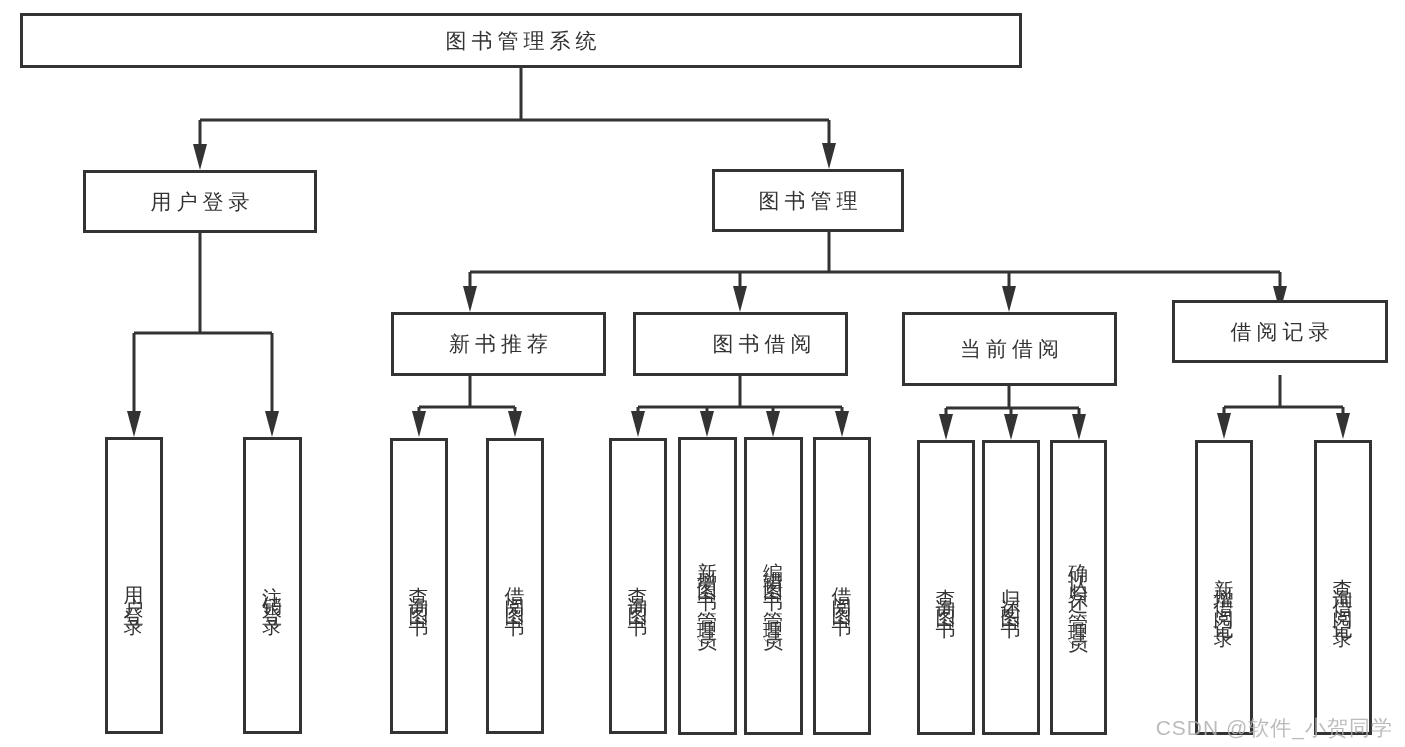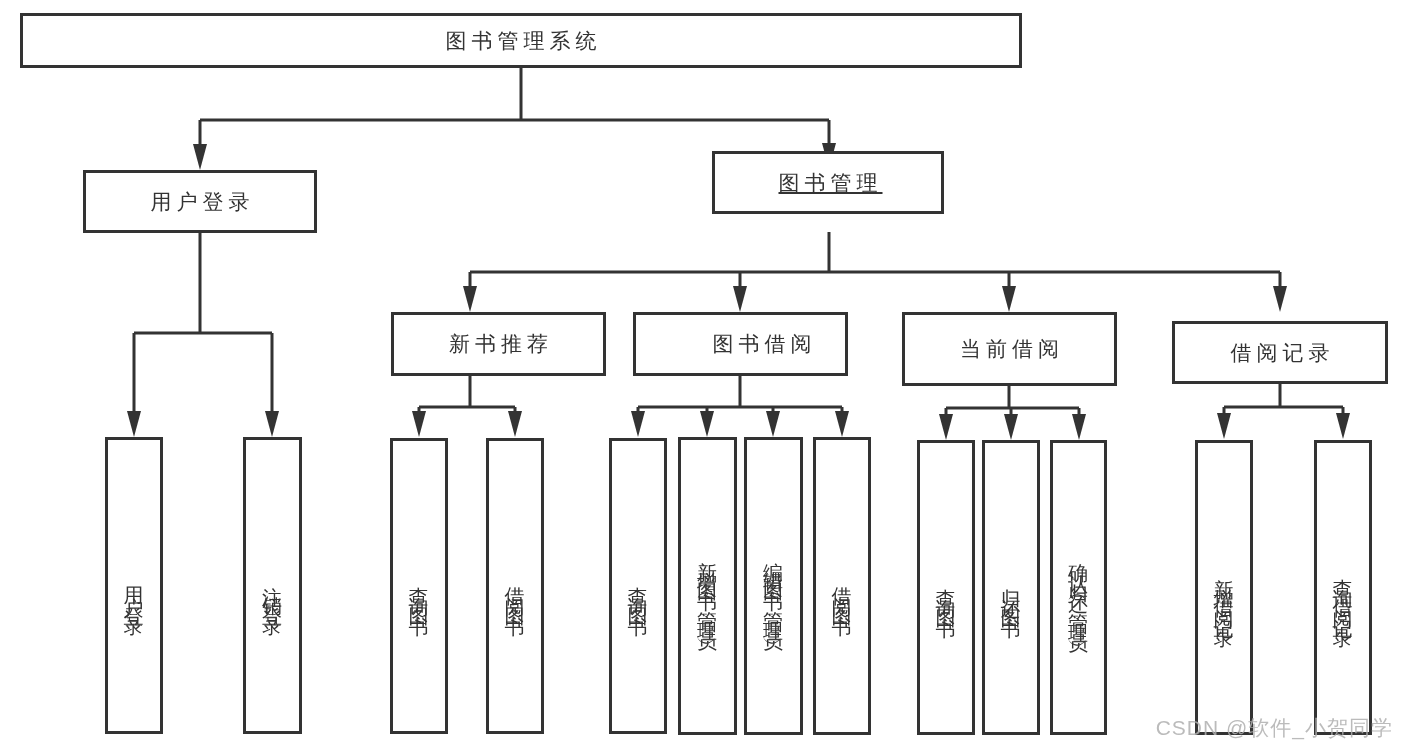--- a/index.html
+++ b/index.html
@@ -23,26 +23,26 @@
   .node.h .label{font-size:21px;letter-spacing:5px;padding-left:5px;white-space:nowrap;}
   .n-root .label{font-size:21px;letter-spacing:6px;padding-left:6px;}
   .node.v .label{
     writing-mode:vertical-rl;font-size:20px;letter-spacing:10px;
     padding-top:10px;line-height:1;white-space:nowrap;
   }
   
   .n-root{left:20px;top:13px;width:1002px;height:55px;}
   
   .n-user-login{left:83px;top:170px;width:234px;height:63px;}
-  .n-book-mgmt{left:712px;top:151px;width:232px;height:63px;text-decoration:underline;}
+  .n-book-mgmt{left:712px;top:169px;width:192px;height:63px;}
   
   .n-new-book{left:363px;top:312px;width:215px;height:64px;margin-left:28px;}
   .n-book-borrow{left:633px;top:312px;width:215px;height:64px;padding-left:43px;}
   .n-current-borrow{left:902px;top:312px;width:215px;height:74px;}
-  .n-borrow-records{left:1172px;top:321px;width:216px;height:63px;}
+  .n-borrow-records{left:1172px;top:300px;width:216px;height:63px;}
   
   .l1{left:105px;top:437px;width:58px;height:297px;}
   .l2{left:243px;top:437px;width:59px;height:297px;}
   .l3{left:390px;top:438px;width:58px;height:296px;}
   .l4{left:486px;top:438px;width:58px;height:296px;}
   .l5{left:609px;top:438px;width:58px;height:296px;}
   .l6{left:678px;top:437px;width:59px;height:298px;}
   .l7{left:744px;top:437px;width:59px;height:298px;}
   .l8{left:813px;top:437px;width:58px;height:298px;}
   .l9{left:917px;top:440px;width:58px;height:295px;}

